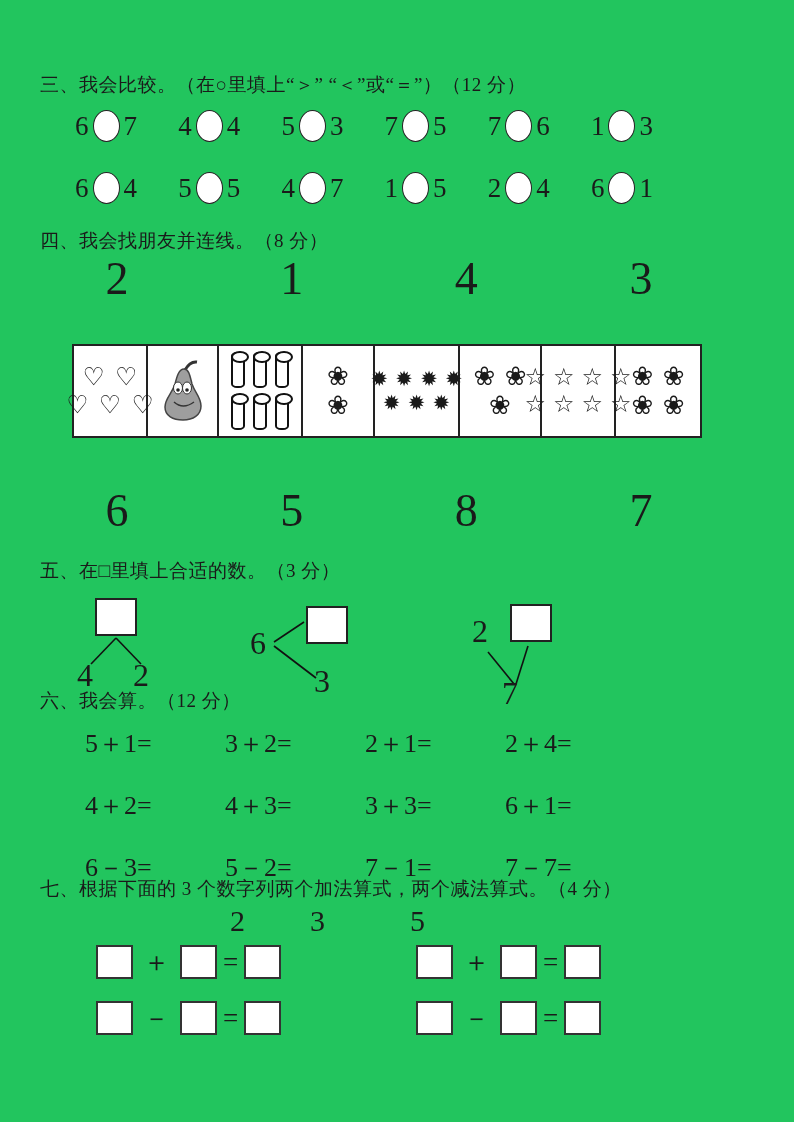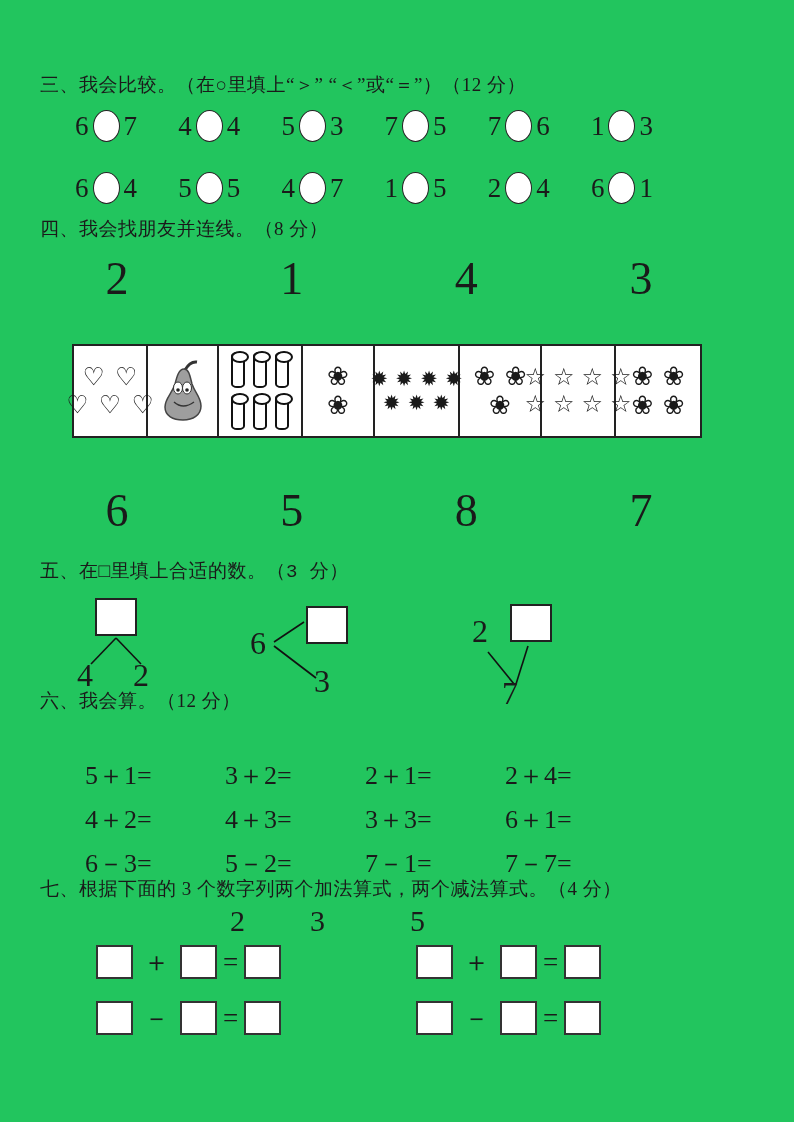--- a/index.html
+++ b/index.html
@@ -34,21 +34,21 @@
   .cyl { position:relative; width:14px; height:36px; border:2px solid #111; border-radius:6px/4px; background:#fff; }
   .cyl::before { content:""; position:absolute; left:-2px; top:-3px; width:13.5px; height:8px; border:2px solid #111; border-radius:50%; background:#fff; }
 
   
   .bond { position:absolute; }
   .bond svg { position:absolute; left:0; top:0; }
   .bond-box { position:absolute; width:42px; height:38px; border:2px solid #222; background:#fff; }
   .bond-num { position:absolute; font-size:32px; line-height:34px; }
 
   
-  .calc-grid { position:absolute; left:85px; top:726px; display:grid; grid-template-columns:140px 140px 140px 140px; row-gap:9px; font-size:26px;margin-top:32px; }
+  .calc-grid { position:absolute; left:85px; top:726px; display:grid; grid-template-columns:140px 140px 140px 140px; row-gap:27px; font-size:26px; }
 
   
   .s7-num { position:absolute; font-size:30px; }
   .eq-group { position:absolute; }
   .eq-row { display:flex; align-items:center; gap:10px; margin-bottom:20px; height:36px; }
   .eq-box { width:37px; height:34px; border:2px solid #333; background:#fff; }
   .eq-op { font-size:27px; line-height:30px; }
   .eq-eq { margin-left:-4px; margin-right:-4px; }
 </style>
 </head>
@@ -117,21 +117,21 @@
         <span class="cmp-circle"></span>
         <span class="cmp-num">4</span>
       </span>
     <span class="cmp-item">
         <span class="cmp-num">6</span>
         <span class="cmp-circle"></span>
         <span class="cmp-num">1</span>
       </span>
   </div>
 
-  <div class="sec-title" style="top:216px;">四、我会找朋友并连线。（8 分）</div>
+  <div class="sec-title" style="top:228px;">四、我会找朋友并连线。（8 分）</div>
 
   <div class="match-row" style="top:254px;">
     <span class="match-num">2</span>
     <span class="match-num">1</span>
     <span class="match-num">4</span>
     <span class="match-num">3</span>
   </div>
 
   <div class="pic-table">
     <div class="pic-cell c1">
@@ -183,21 +183,21 @@
     </div>
   </div>
 
   <div class="match-row" style="top:486px;">
     <span class="match-num">6</span>
     <span class="match-num">5</span>
     <span class="match-num">8</span>
     <span class="match-num">7</span>
   </div>
 
-  <div class="sec-title" style="top:558px;font-family:Liberation Mono, monospace;">五、在□里填上合适的数。（3 分）</div>
+  <div class="sec-title" style="top:558px;">五、在□里填上合适的数。（3 分）</div>
 
   <div class="bond" style="left:75px; top:596px; width:110px; height:105px;">
     <svg width="110" height="105">
       <line x1="41" y1="42" x2="16" y2="68" stroke="#111" stroke-width="1.6"></line>
       <line x1="41" y1="42" x2="66" y2="68" stroke="#111" stroke-width="1.6"></line>
     </svg>
     <span class="bond-box" style="left:20px; top:2px;"></span>
     <span class="bond-num" style="left:2px; top:62px;">4</span>
     <span class="bond-num" style="left:58px; top:62px;">2</span>
   </div>

